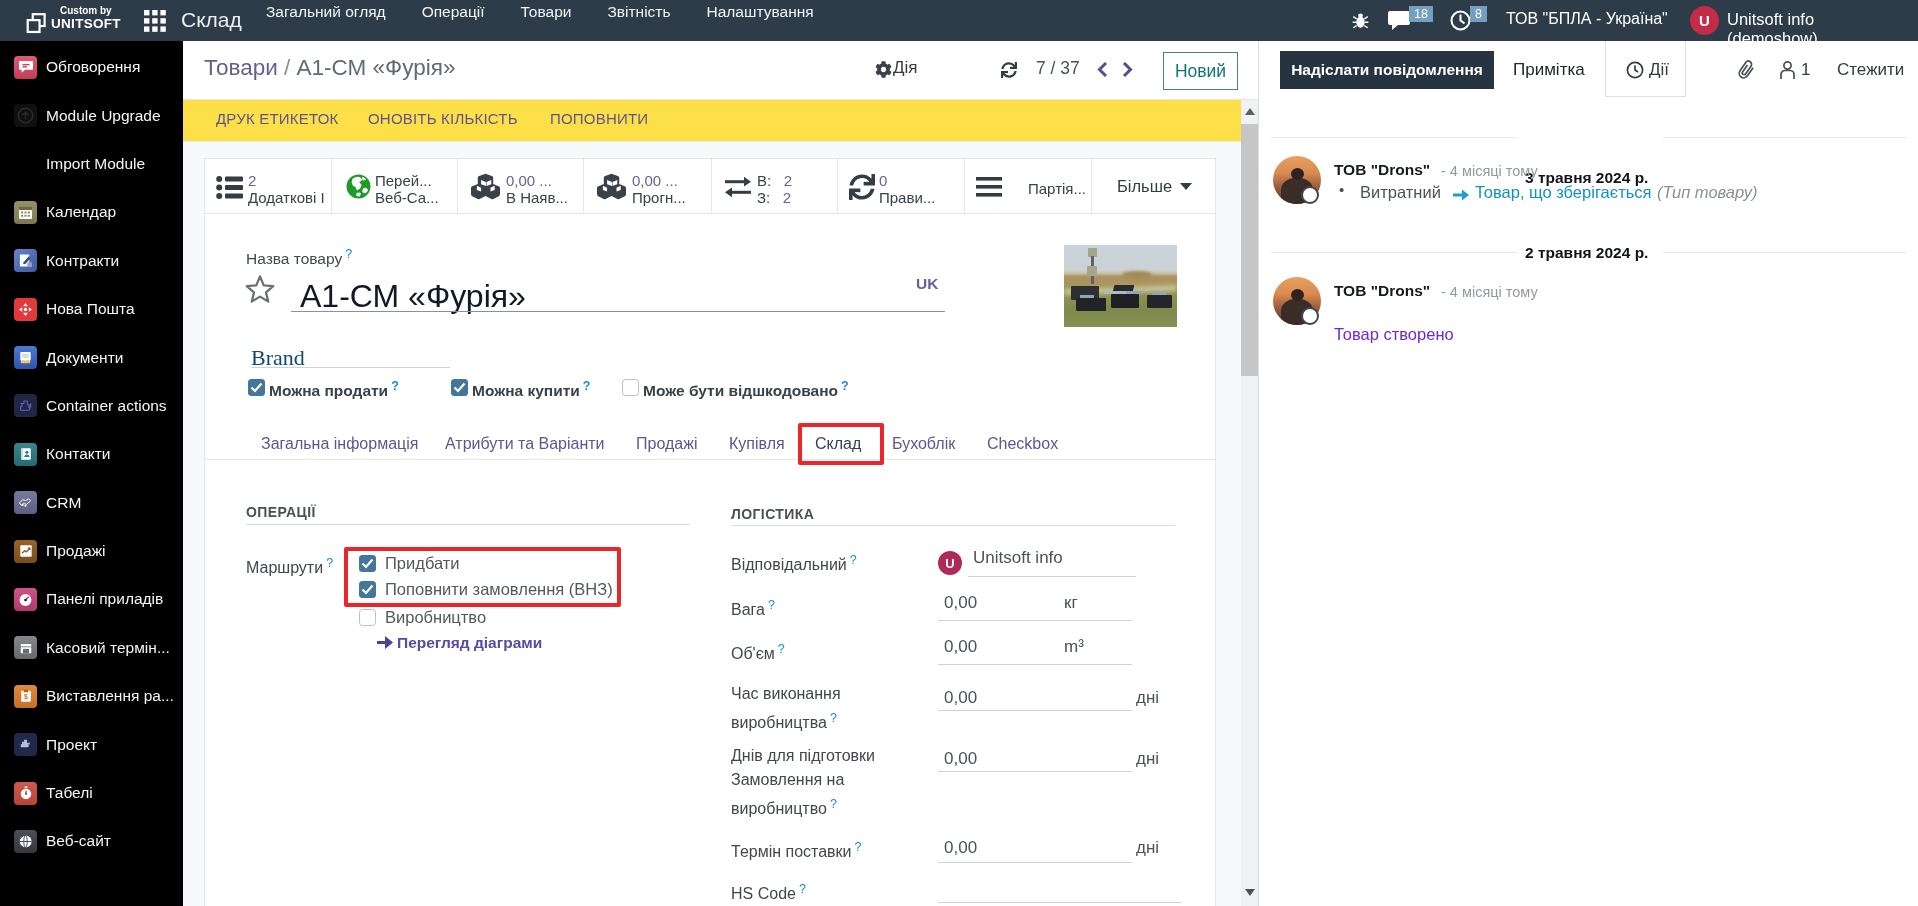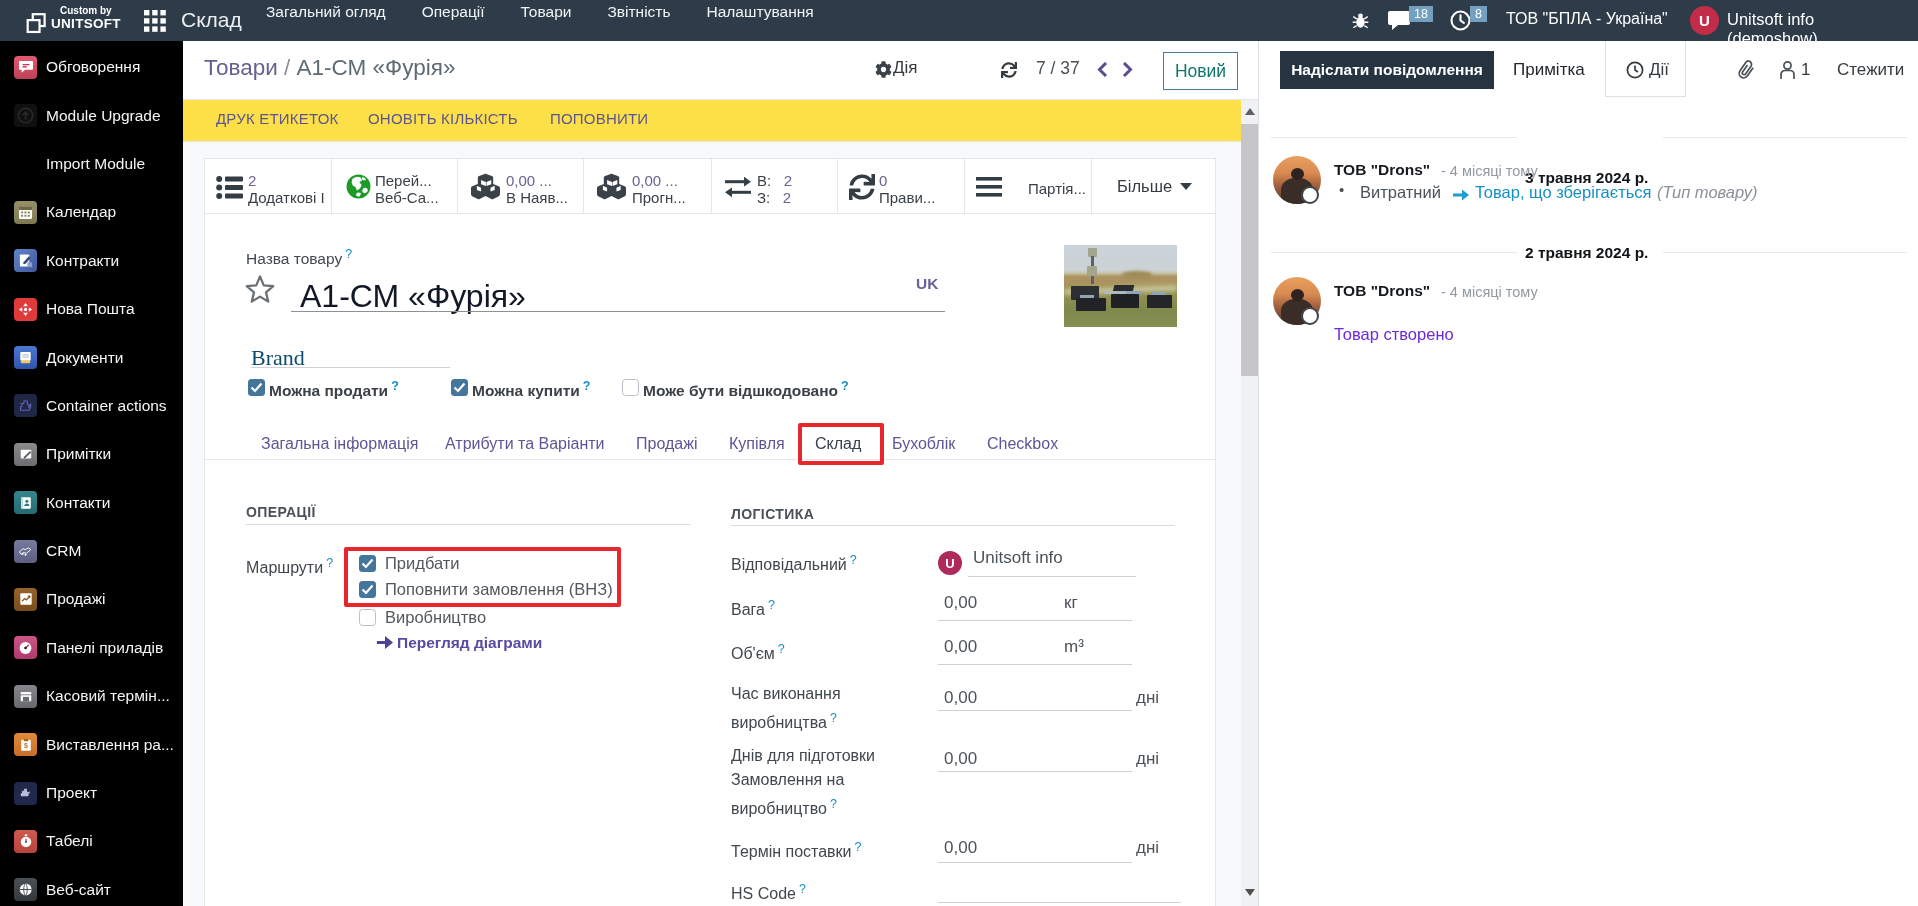--- a/index.html
+++ b/index.html
@@ -175,29 +175,20 @@
       </span>
       <span class="slabel">Документи</span>
     </div>
   <div class="sitem">
       <span class="sicon" style="background:#1f2747">
         <svg width="15" height="15" viewBox="0 0 16 16" fill="none" stroke="#6a5fae" stroke-width="1.3">
           <path d="M6 2.5 h4 v3 a2 2 0 0 0 4 0 v4 h-3 a2 2 0 0 1 0 4 h-9 v-4 a2 2 0 0 0 0 -4 h4 z" transform="scale(0.9) translate(1,1)"></path>
         </svg>
       </span>
       <span class="slabel">Container actions</span>
-    </div>
-  <div class="sitem">
-      <span class="sicon" style="background:linear-gradient(180deg,#8a8a8c,#6e6e70)">
-        <svg width="14" height="14" viewBox="0 0 16 16" fill="#fff">
-          <rect x="2" y="3" width="12" height="10" rx="1" fill="#fff"></rect>
-          <path d="M5 12 L12.5 4.5 L14 6 L6.5 13.5 Z" fill="#5a5a5c"></path>
-        </svg>
-      </span>
-      <span class="slabel">Примітки</span>
     </div>
   <div class="sitem">
       <span class="sicon" style="background:linear-gradient(180deg,#35888e,#256a70)">
         <svg width="14" height="14" viewBox="0 0 16 16">
           <rect x="2.5" y="1.5" width="11" height="13" rx="1.2" fill="#fff"></rect>
           <rect x="2.5" y="1.5" width="2.2" height="13" fill="#bfe0e2"></rect>
           <circle cx="9" cy="6" r="1.8" fill="#2d7c82"></circle>
           <path d="M6 11.5 c0-1.8 1.3-2.8 3-2.8 s3 1 3 2.8 z" fill="#2d7c82"></path>
         </svg>
       </span>

